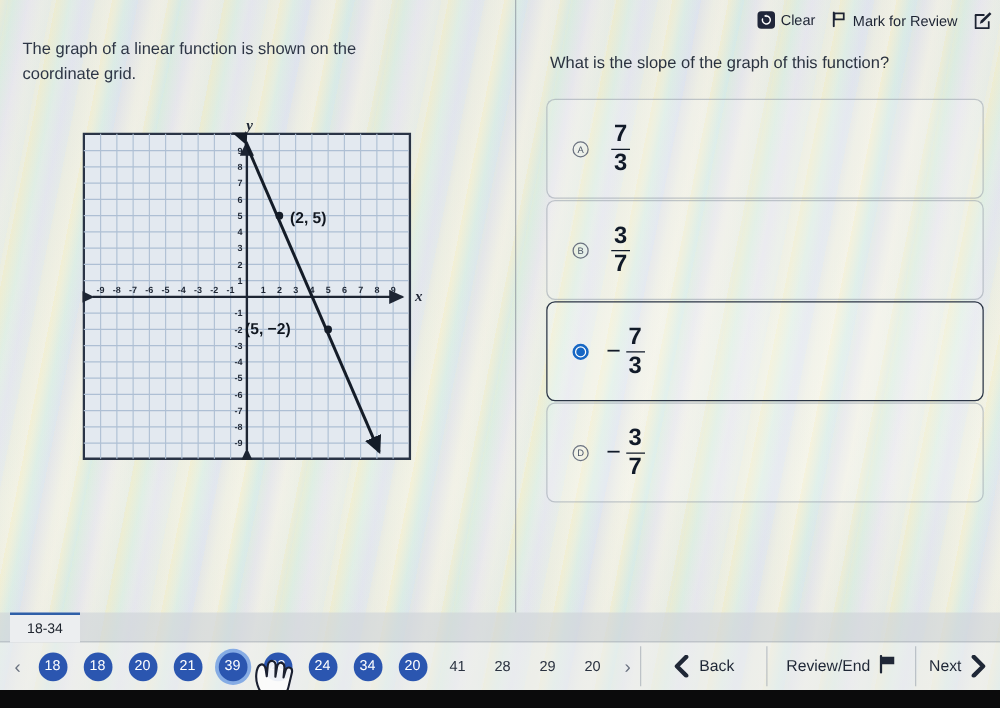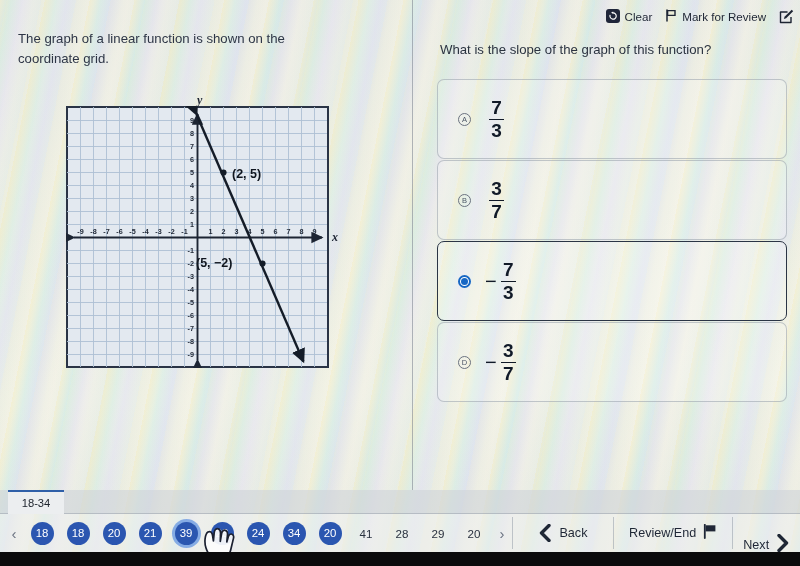--- a/index.html
+++ b/index.html
@@ -293,21 +293,21 @@
     justify-content: center;
     gap: 7px;
     height: 38px;
     font-size: 12.6px;
     color: #1f2736;
     cursor: pointer;
     white-space: nowrap;
   }
   .navbtn.back { width: 108px; }
   .navbtn.review { width: 128px; }
-  .navbtn.next { width: 72px; align-items: flex-end; }
+  .navbtn.next { width: 72px; }
 
   .chev { display: flex; align-items: center; }
 
   
   .hand-cursor {
     position: absolute;
     left: 196px; top: 518px;
     width: 46px; height: 46px;
     pointer-events: none;
   }

